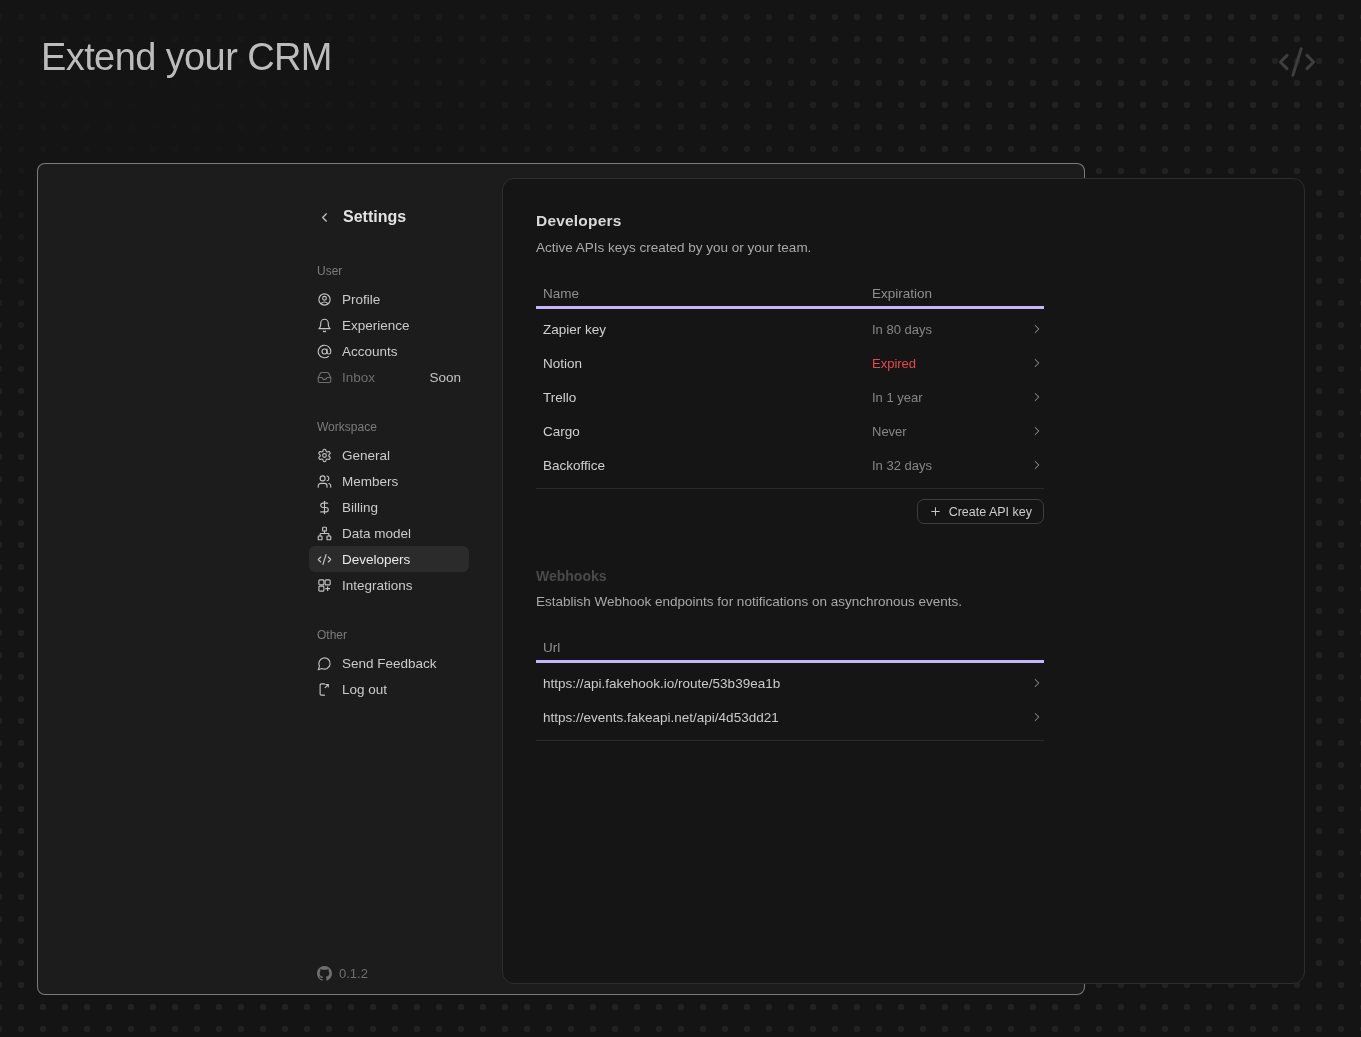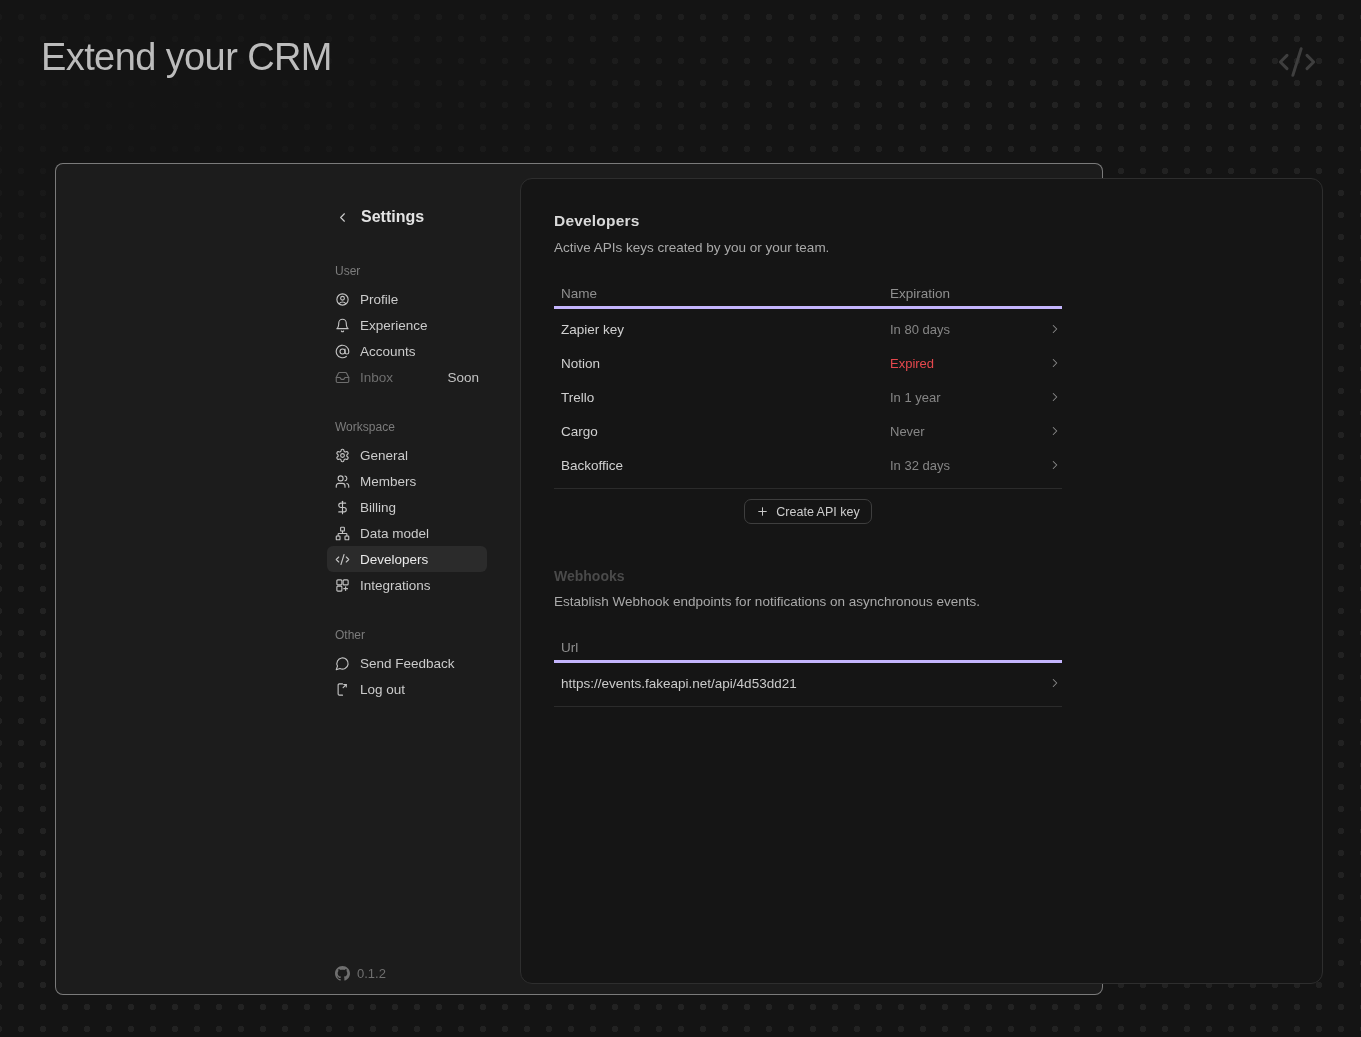--- a/index.html
+++ b/index.html
@@ -21,21 +21,21 @@
     content:""; position:absolute; left:0; top:0; width:950px; height:420px;
     background:radial-gradient(ellipse at 18% 25%, rgba(20,20,20,0.98) 0%, rgba(20,20,20,0) 72%);
     pointer-events:none;
   }
   .hero{ position:absolute; left:41px; top:34px; z-index:3; }
   .hero h1{ margin:0; font-size:38px; line-height:46px; font-weight:400; letter-spacing:-0.6px; color:#bcbcbc; }
   .hero h1.dim{ color:#535353; }
   .hero-icon{ position:absolute; right:44px; top:42px; z-index:3; color:#3e3e3e; display:flex; }
 
   .app-frame{
-    position:absolute; left:55px; top:163px; width:1048px; height:832px; z-index:2;
+    position:absolute; left:37px; top:163px; width:1048px; height:832px; z-index:2;
     background:#1c1c1c; border:1px solid rgba(255,255,255,0.42); border-radius:8px;
   }
 
   
   .sidebar{ position:absolute; left:271px; top:0; width:160px; height:100%; }
   .settings-head{
     position:absolute; top:44px; left:0; display:flex; align-items:center; gap:11px;
     padding-left:8px; color:#e3e3e3; font-weight:700; font-size:16px; cursor:pointer;
   }
   .settings-head .bicon{ display:flex; color:#cccccc; }
@@ -77,21 +77,21 @@
   .tbody{ border-bottom:1px solid #2b2b2b; padding:3px 0 6px; }
   .trow{
     display:grid; grid-template-columns:329px 1fr 22px; align-items:center;
     height:34px; padding-left:7px; cursor:pointer;
   }
   .trow.single{ grid-template-columns:1fr 22px; }
   .cell-name{ color:#d0d0d0; font-size:13.5px; }
   .cell-exp{ color:#868686; font-size:13px; }
   .cell-url{ color:#cbcbcb; font-size:13.5px; }
   .chev{ display:flex; justify-content:flex-end; color:#8a8a8a; }
-  .btn-row{ margin-top:10px; display:flex; justify-content:center; }
+  .btn-row{ margin-top:10px; display:flex; justify-content:flex-end; }
   .btn{
     display:inline-flex; align-items:center; gap:7px; height:25px; padding:0 11px;
     background:transparent; border:1px solid #3e3e3e; border-radius:7px;
     color:#cdcdcd; font-size:12.5px; font-family:inherit; cursor:pointer;
   }
   .btn .p-icon{ display:flex; color:#cdcdcd; }
 </style>
 </head>
 <body>
 
@@ -330,20 +330,28 @@
 
     <div class="sect webhooks">
       <h3>Webhooks</h3>
       <p class="desc">Establish Webhook endpoints for notifications on asynchronous events.</p>
       <div class="thead single">
         <span>Url</span>
         <span></span>
       </div>
       <div class="tbody" id="webhook-rows">
           <div class="trow single">
+            <span class="cell-url">https://api.fakehook.io/route/53b39ea1b</span>
+            <span class="chev">
+              <svg viewBox="0 0 24 24" width="14" height="14" fill="none" stroke="currentColor" stroke-width="1.8" stroke-linecap="round" stroke-linejoin="round">
+                <polyline points="9 18 15 12 9 6"></polyline>
+              </svg>
+            </span>
+          </div>
+          <div class="trow single">
             <span class="cell-url">https://events.fakeapi.net/api/4d53dd21</span>
             <span class="chev">
               <svg viewBox="0 0 24 24" width="14" height="14" fill="none" stroke="currentColor" stroke-width="1.8" stroke-linecap="round" stroke-linejoin="round">
                 <polyline points="9 18 15 12 9 6"></polyline>
               </svg>
             </span>
           </div>
         </div>
     </div>
   </section>

